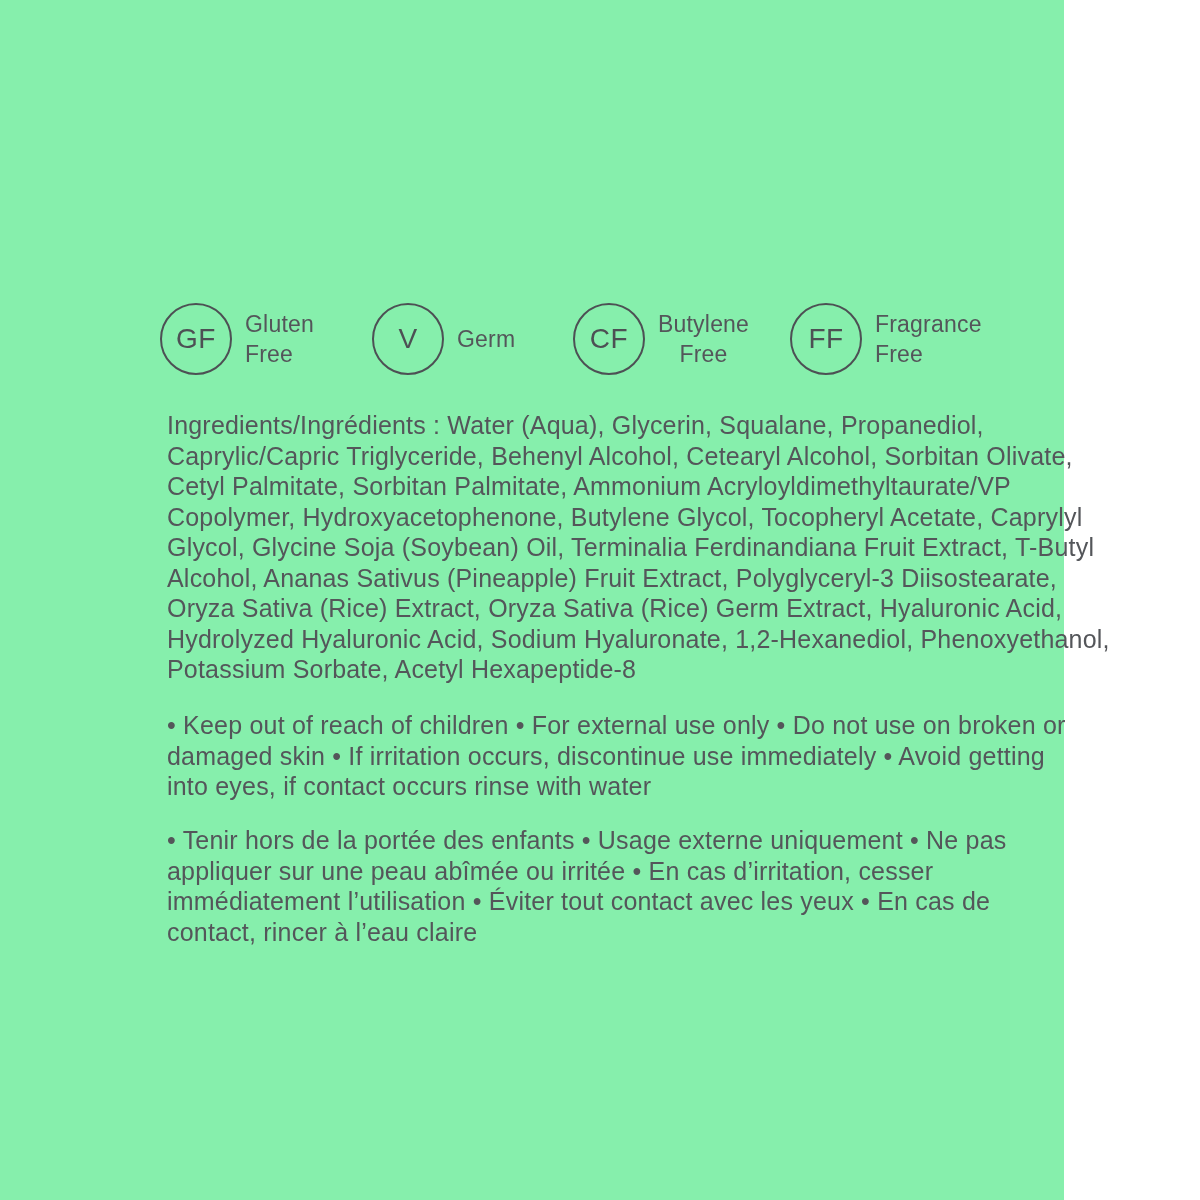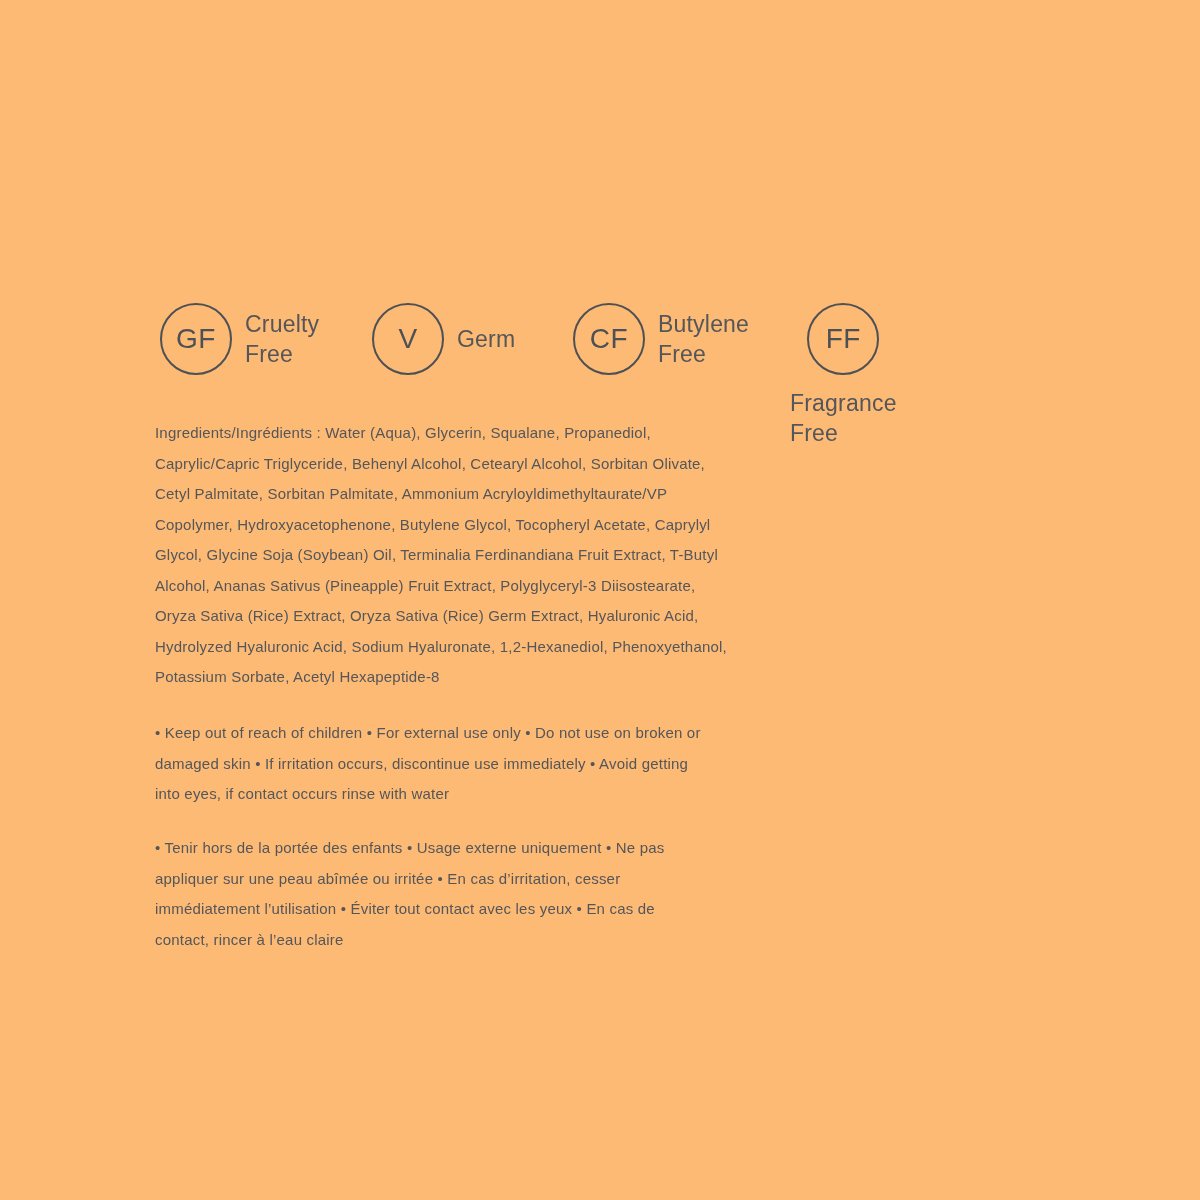--- a/index.html
+++ b/index.html
@@ -6,36 +6,36 @@
   html, body {
     width: 1200px;
     height: 1200px;
     background: #ffffff;
     font-family: "Liberation Sans", "DejaVu Sans", sans-serif;
     color: #54565a;
     overflow: hidden;
   }
   .label-panel {
     position: relative;
-    width: 1200px;
+    width: 1064px;
     height: 1200px;
-    background: #fdba74;
+    background: #86efac;
   }
   
   .badge {
     position: absolute;
     top: 303px;
     display: flex;
     align-items: center;
     gap: 13px;
   }
   .badge.b1 { left: 160px; }
   .badge.b2 { left: 372px; }
-  .badge.b3 { left: 573px; }
-  .badge.b4 { left: 790px; flex-direction: column; }
+  .badge.b3 { left: 573px; text-align: center; }
+  .badge.b4 { left: 790px; }
   .badge-circle {
     width: 72px;
     height: 72px;
     border: 2.5px solid #4d5054;
     border-radius: 50%;
     display: flex;
     align-items: center;
     justify-content: center;
     font-size: 28px;
     font-weight: 400;
@@ -46,42 +46,41 @@
   .badge-label {
     font-size: 23px;
     line-height: 30px;
     white-space: pre-line;
     color: #54565a;
     letter-spacing: 0.2px;
   }
   
   .text-block {
     position: absolute;
-    left: 155px;
-    font-size: 15px;
+    left: 167px;
+    font-size: 25px;
     line-height: 30.5px;
     letter-spacing: 0.2px;
     color: #54565a;
     white-space: pre;
-    margin-top: 8px;
   }
   .ingredients   { top: 410px; }
   .warnings-en   { top: 710px; }
   .warnings-fr   { top: 825px; }
 </style>
 </head>
 <body>
 
 <div class="label-panel">
 
   <div class="badge b1">
     <div class="badge-circle">
       <span>GF</span>
     </div>
-    <div class="badge-label">Cruelty
+    <div class="badge-label">Gluten
 Free</div>
   </div>
 
   <div class="badge b2">
     <div class="badge-circle">
       <span>V</span>
     </div>
     <div class="badge-label">Germ</div>
   </div>
 

